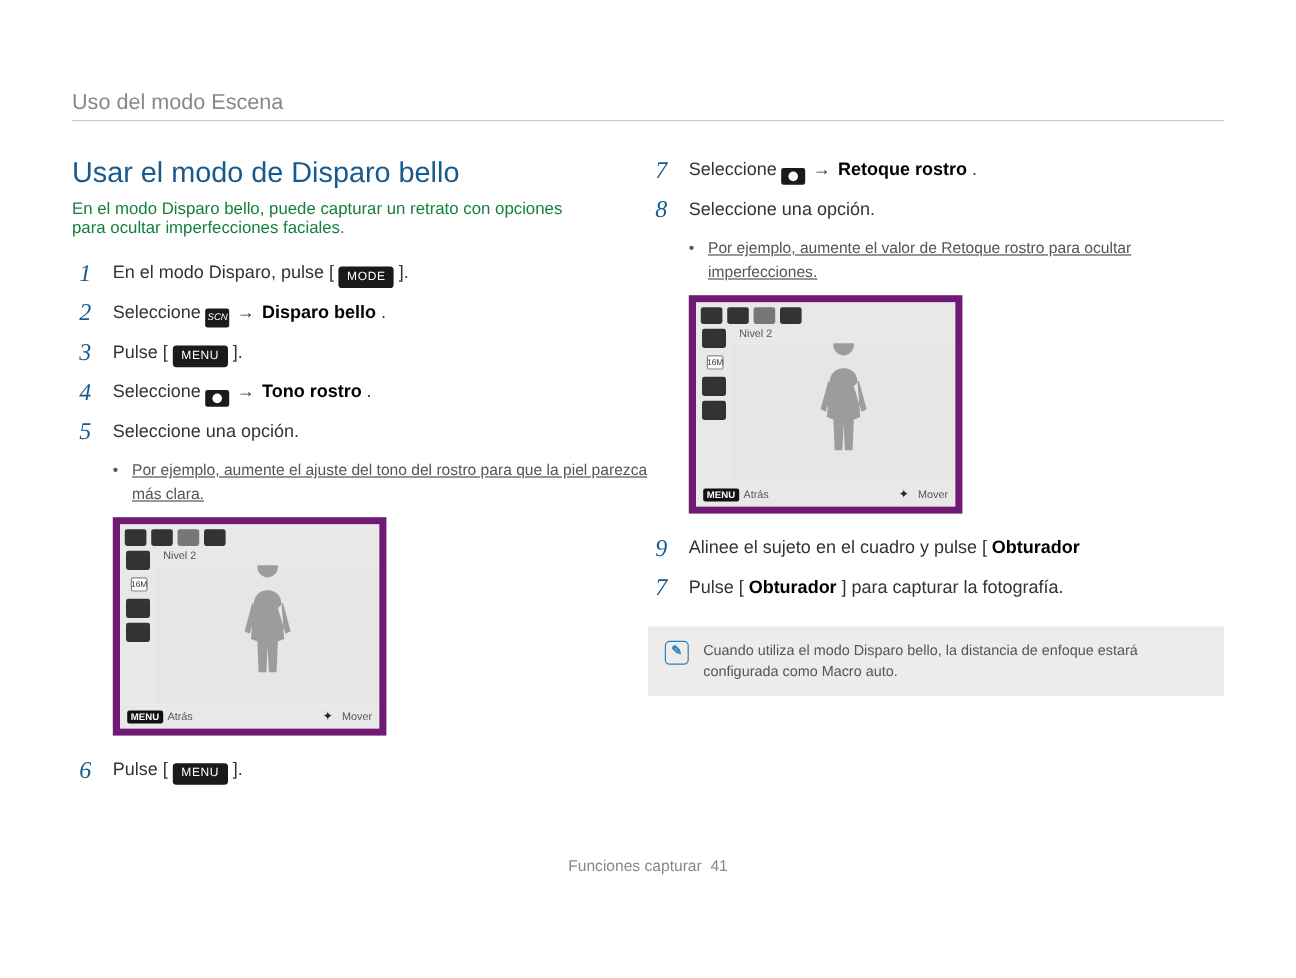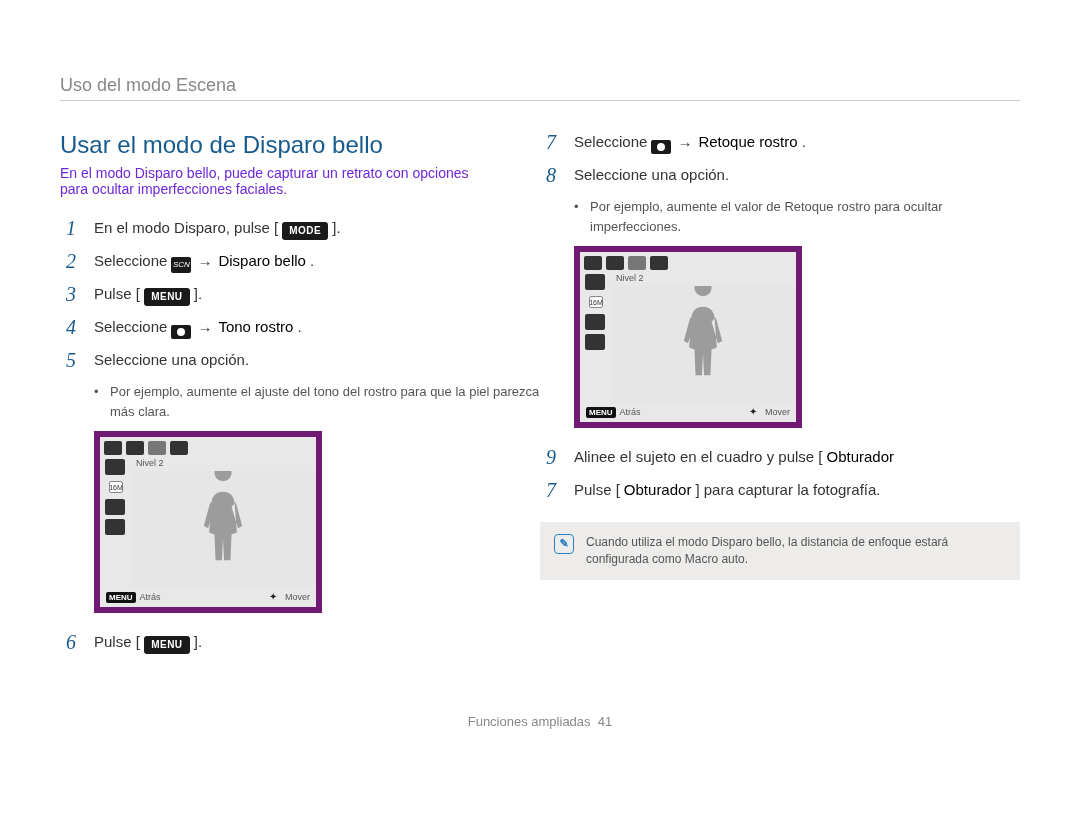--- a/index.html
+++ b/index.html
@@ -33,38 +33,38 @@
   .col {
     flex: 1 1 0;
     min-width: 0;
   }
   h2.title {
     color: #175a8d;
     font-weight: 400;
     font-size: 24px;
     margin: 0 0 6px 0;
   }
-  .intro { font-size: 14px; color: #6d28d9; margin-bottom: 20px; max-width: 420px; }
+  .intro { font-size: 14px; color: #15803d; margin-bottom: 20px; max-width: 420px; }
   ol.steps { list-style: none; padding: 0; margin: 0; }
   ol.steps > li { display: flex; align-items: flex-start; gap: 12px; margin-bottom: 10px; font-size: 15px; }
   .stepnum { color: #175a8d; font-style: italic; font-size: 20px; font-family: Georgia, 'Times New Roman', serif; width: 22px; text-align: center; flex-shrink: 0; }
   .stepbody { flex: 1; display: flex; flex-wrap: wrap; align-items: flex-end; gap: 4px; line-height: 1.5; }
   .stepbody .arrow { margin: 0 2px; }
   .icon-badge {
     display: inline-flex;
     align-items: center;
     justify-content: center;
     min-width: 46px;
     height: 18px;
     padding: 0 4px;
     border-radius: 3px;
     background: #1a1a1a;
     color: #fff;
     font-size: 10px;
-    font-weight: bold;
+    font-weight: normal;
     letter-spacing: 0.5px;
     vertical-align: middle;
   }
   .icon-square {
     display: inline-flex;
     align-items: center;
     justify-content: center;
     width: 20px;
     height: 16px;
     border-radius: 2px;
@@ -86,21 +86,21 @@
     vertical-align: middle;
   }
   .icon-camera::before {
     content: '';
     width: 8px; height: 8px;
     background: #fff;
     border-radius: 50%;
     position: absolute;
   }
   ul.bullet { list-style: none; padding: 0; margin: 4px 0 10px 34px; }
-  ul.bullet li { position: relative; padding-left: 16px; font-size: 13px; color: #555; line-height: 1.5; }
+  ul.bullet li { position: relative; padding-left: 16px; font-size: 13px; color: #555; line-height: 1.5; text-decoration: underline; }
   ul.bullet li::before { content: "•"; position: absolute; left: 0; top: 0; }
   .device {
     margin: 8px 0 18px 34px;
     width: 228px;
     border: 6px solid #701a75;
     background: #fff;
     font-family: Arial, sans-serif;
   }
   .device .dev-top {
     display: flex;
@@ -164,21 +164,21 @@
     font-size: 11px; font-weight: bold;
     border-radius: 4px;
     flex-shrink: 0;
   }
   .footer {
     text-align: center;
     font-size: 13px;
     color: #888;
     margin-top: 50px;
   }
-  .bold { font-weight: normal; color: #000; }
+  .bold { font-weight: bold; color: #000; }
 </style>
 </head>
 <body>
 
 <div class="page">
   <div class="section-header">Uso del modo Escena</div>
   <div class="divider"></div>
 
   <div class="columns">
 
@@ -362,15 +362,15 @@
       </ol>
 
       <div class="info-box">
         <div class="info-icon">✎</div>
         <div>Cuando utiliza el modo Disparo bello, la distancia de enfoque estará configurada como Macro auto.</div>
       </div>
     </div>
   </div>
 
   <div class="footer">
-    <span>Funciones ampliadas</span>&nbsp;&nbsp;<span>41</span>
+    <span>Funciones capturar</span>&nbsp;&nbsp;<span>41</span>
   </div>
 </div>
 
 </body></html>

